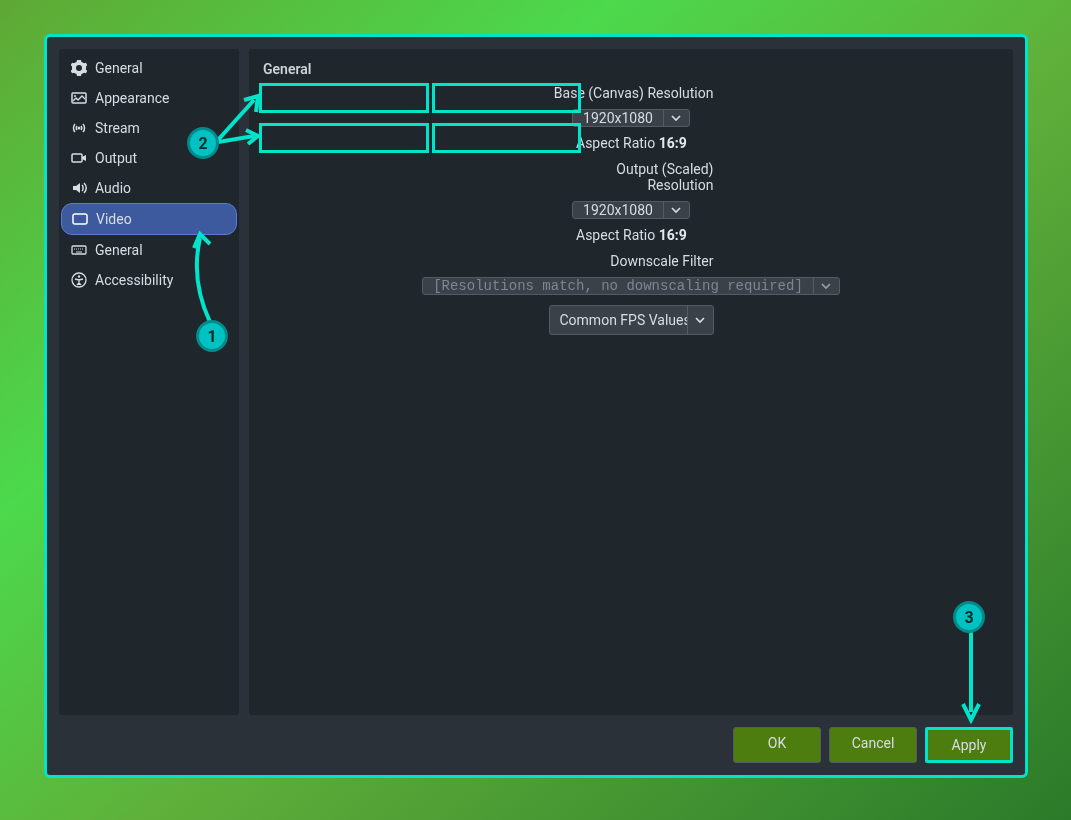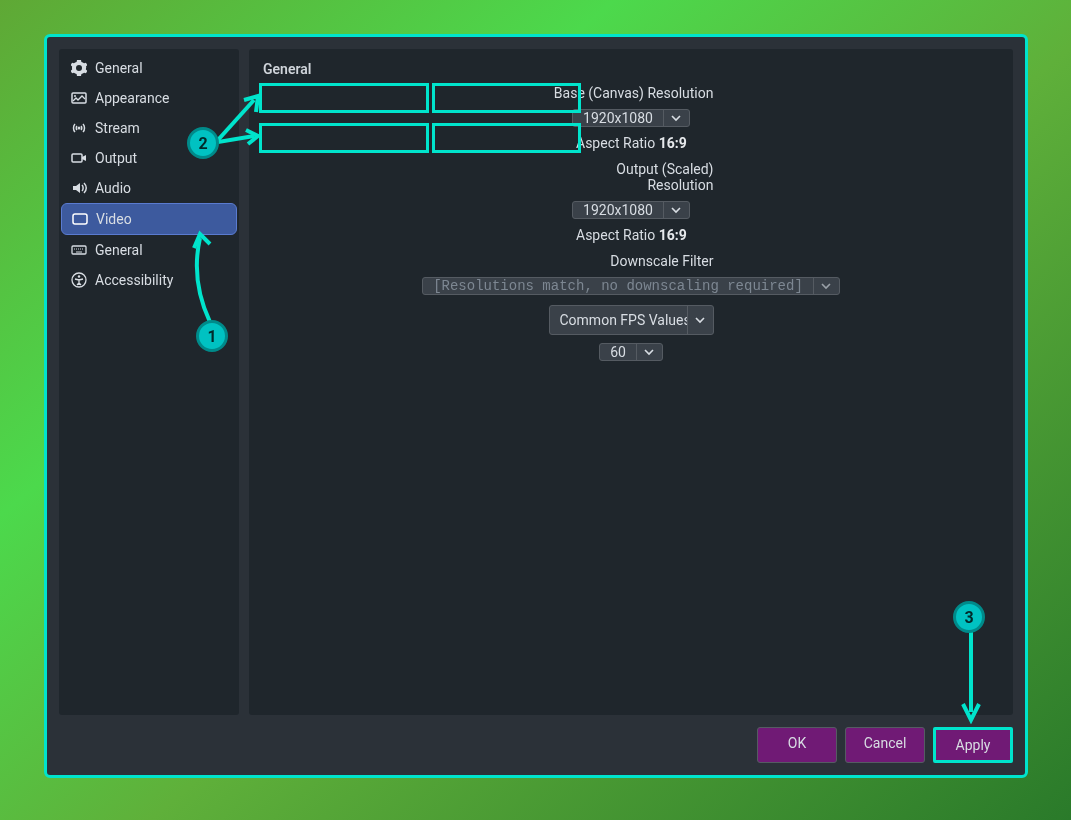--- a/index.html
+++ b/index.html
@@ -41,21 +41,21 @@
     display: flex;
     align-items: center;
     gap: 8px;
     padding: 7px 10px;
     cursor: pointer;
     color: #d8dde3;
   }
   .sidebar-item.selected {
     background: #3d5a9e;
     border: 1px solid #5a7bd0;
-    border-radius: 6px;
+    border-radius: 11px;
   }
   .sidebar-item .icon {
     width: 16px; height: 16px;
     display: inline-flex;
     align-items: center;
     justify-content: center;
     fill: #d8dde3;
   }
   .main {
     flex: 1;
@@ -125,26 +125,26 @@
   }
   .fps-combo .combo-text { padding: 0 10px; }
   .fps-combo .combo-arrow { border-left:1px solid #555b62; }
   .footer {
     display:flex;
     justify-content:flex-end;
     gap:8px;
     padding-top:12px;
   }
   .btn {
-    background:#701a75;
+    background:#4d7c0f;
     border:1px solid #555b62;
     border-radius:3px;
     color:#d8dde3;
     padding:7px 0;
-    width:80px;
+    width:88px;
     text-align:center;
     cursor:pointer;
   }
   
   .hl {
     border: 3px solid #00e4cc;
     border-radius: 2px;
   }
   .hl-label {
     position:absolute;
@@ -299,28 +299,20 @@
       <div class="row">
         <div style="width:165px;display:flex;justify-content:flex-end;">
           <div class="fps-combo" style="width:165px">
             <span class="combo-text">Common FPS Values</span>
             <span class="combo-arrow">
                 <svg width="10" height="10" viewBox="0 0 10 10">
                   <path d="M1 3l4 4 4-4" stroke="#d8dde3" stroke-width="1.6" fill="none"></path>
                 </svg>
               </span>
           </div>
-        </div>
-        <div class="combo">
-          <span class="combo-text">60</span>
-          <span class="combo-arrow">
-              <svg width="10" height="10" viewBox="0 0 10 10">
-                <path d="M1 3l4 4 4-4" stroke="#d8dde3" stroke-width="1.6" fill="none"></path>
-              </svg>
-            </span>
         </div>
       </div>
     </div>
   </div>
 
   <div class="footer">
     <div class="btn">OK</div>
     <div class="btn">Cancel</div>
     <div class="btn hl">Apply</div>
   </div>

